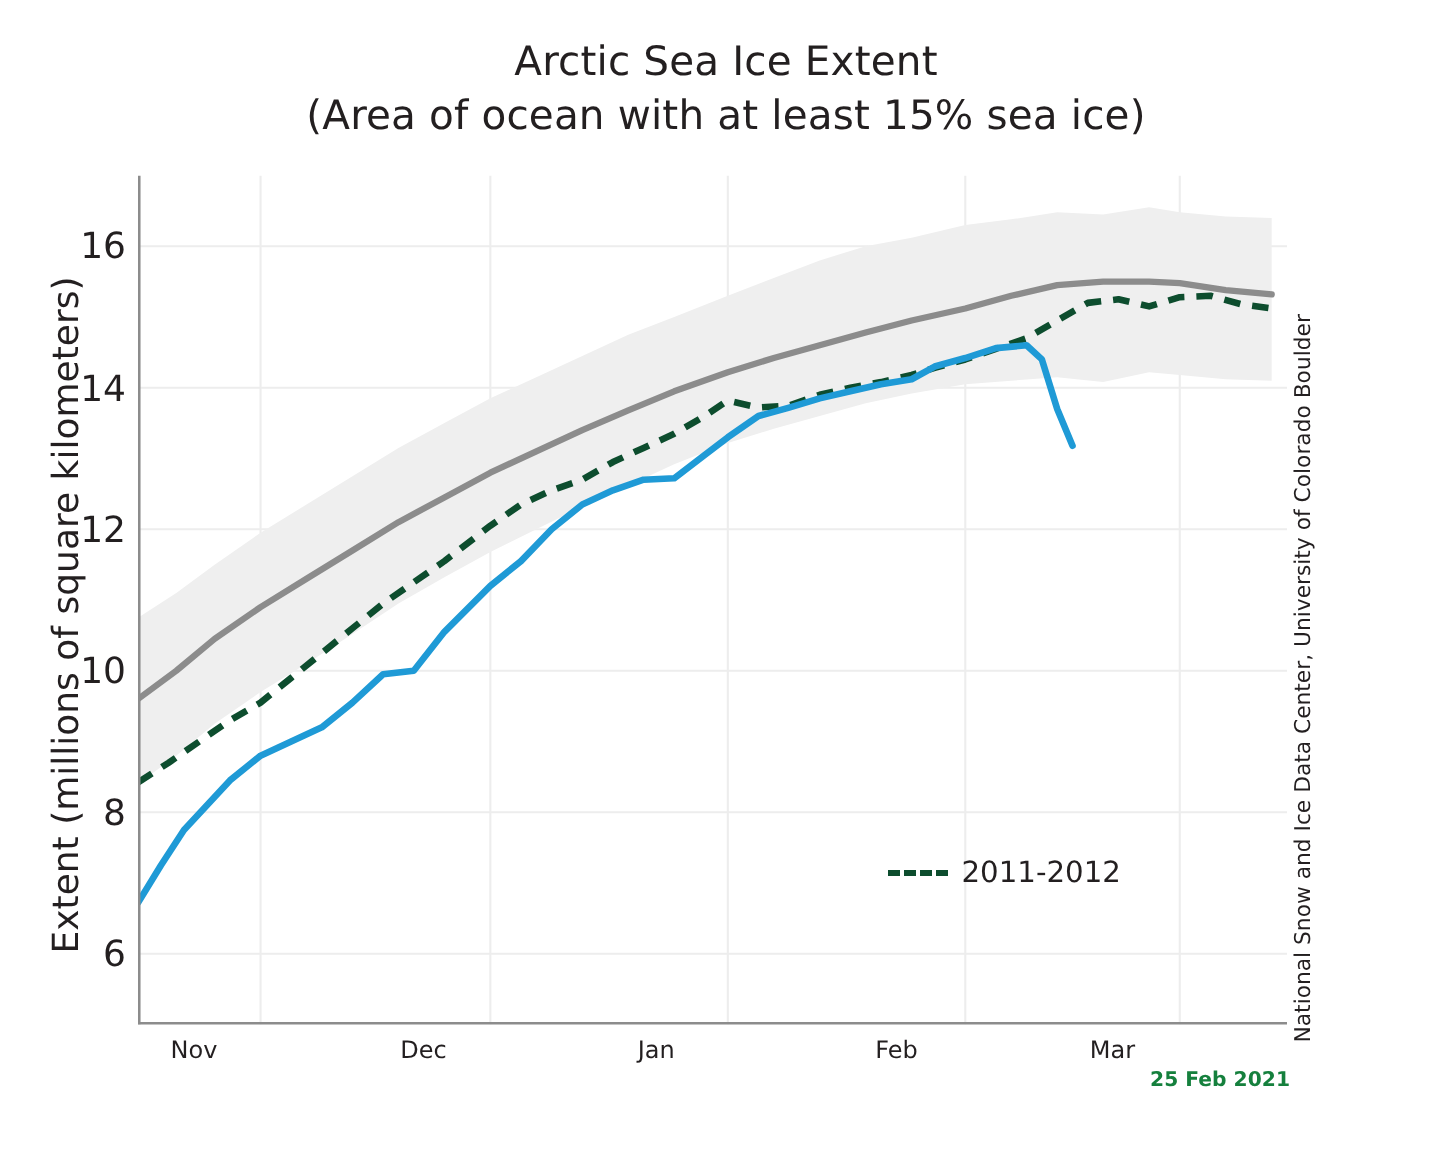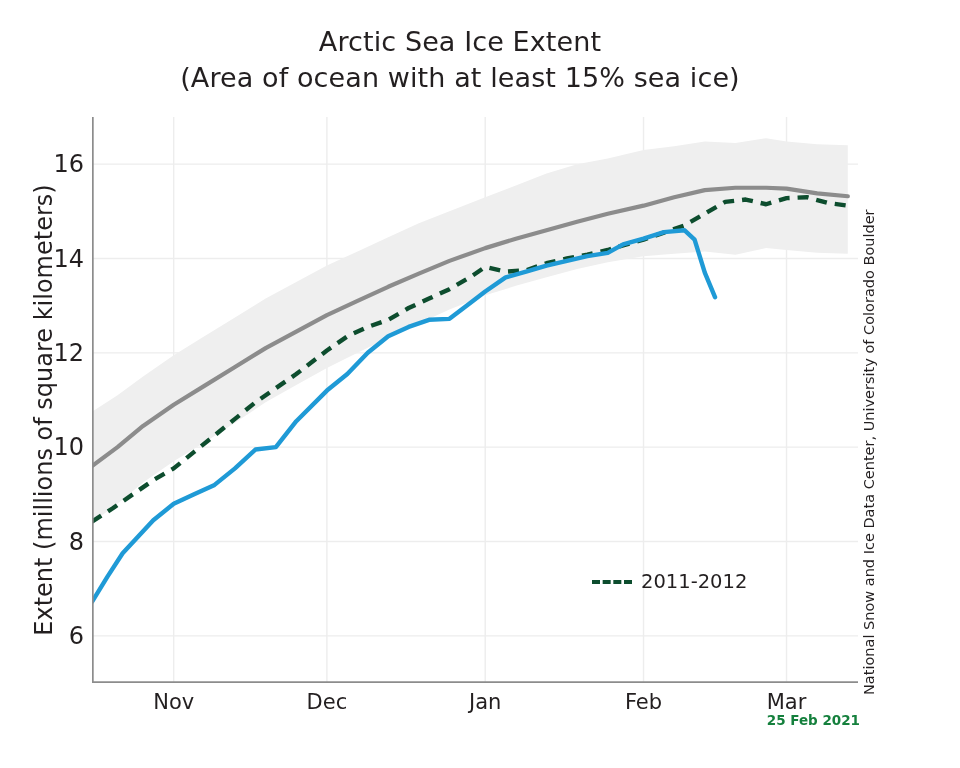--- a/index.html
+++ b/index.html
@@ -20,20 +20,21 @@
     width: 960px;
     height: 768px;
   }
   
   .title-block {
     position: absolute;
     left: 0;
     top: 24px;
     width: 920px;
     text-align: center;
+    padding-left: 24px;
   }
   .title-line {
     font-size: 27px;
     line-height: 36px;
     color: #231f20;
     font-weight: 400;
     letter-spacing: 0.1px;
   }
   
   .ylabel {
@@ -91,22 +92,22 @@
     left: 92px;
     top: 690px;
     width: 766px;
     height: 34px;
   }
   .xtick {
     position: absolute;
     top: 0;
     width: 120px;
     margin-left: -60px;
-    text-align: center;
-    font-size: 21px;
+    text-align: left;
+    font-size: 16px;
     color: #231f20;
   }
   
   .legend {
     position: absolute;
     left: 592px;
     top: 568px;
     width: 268px;
   }
   .legend-row {

